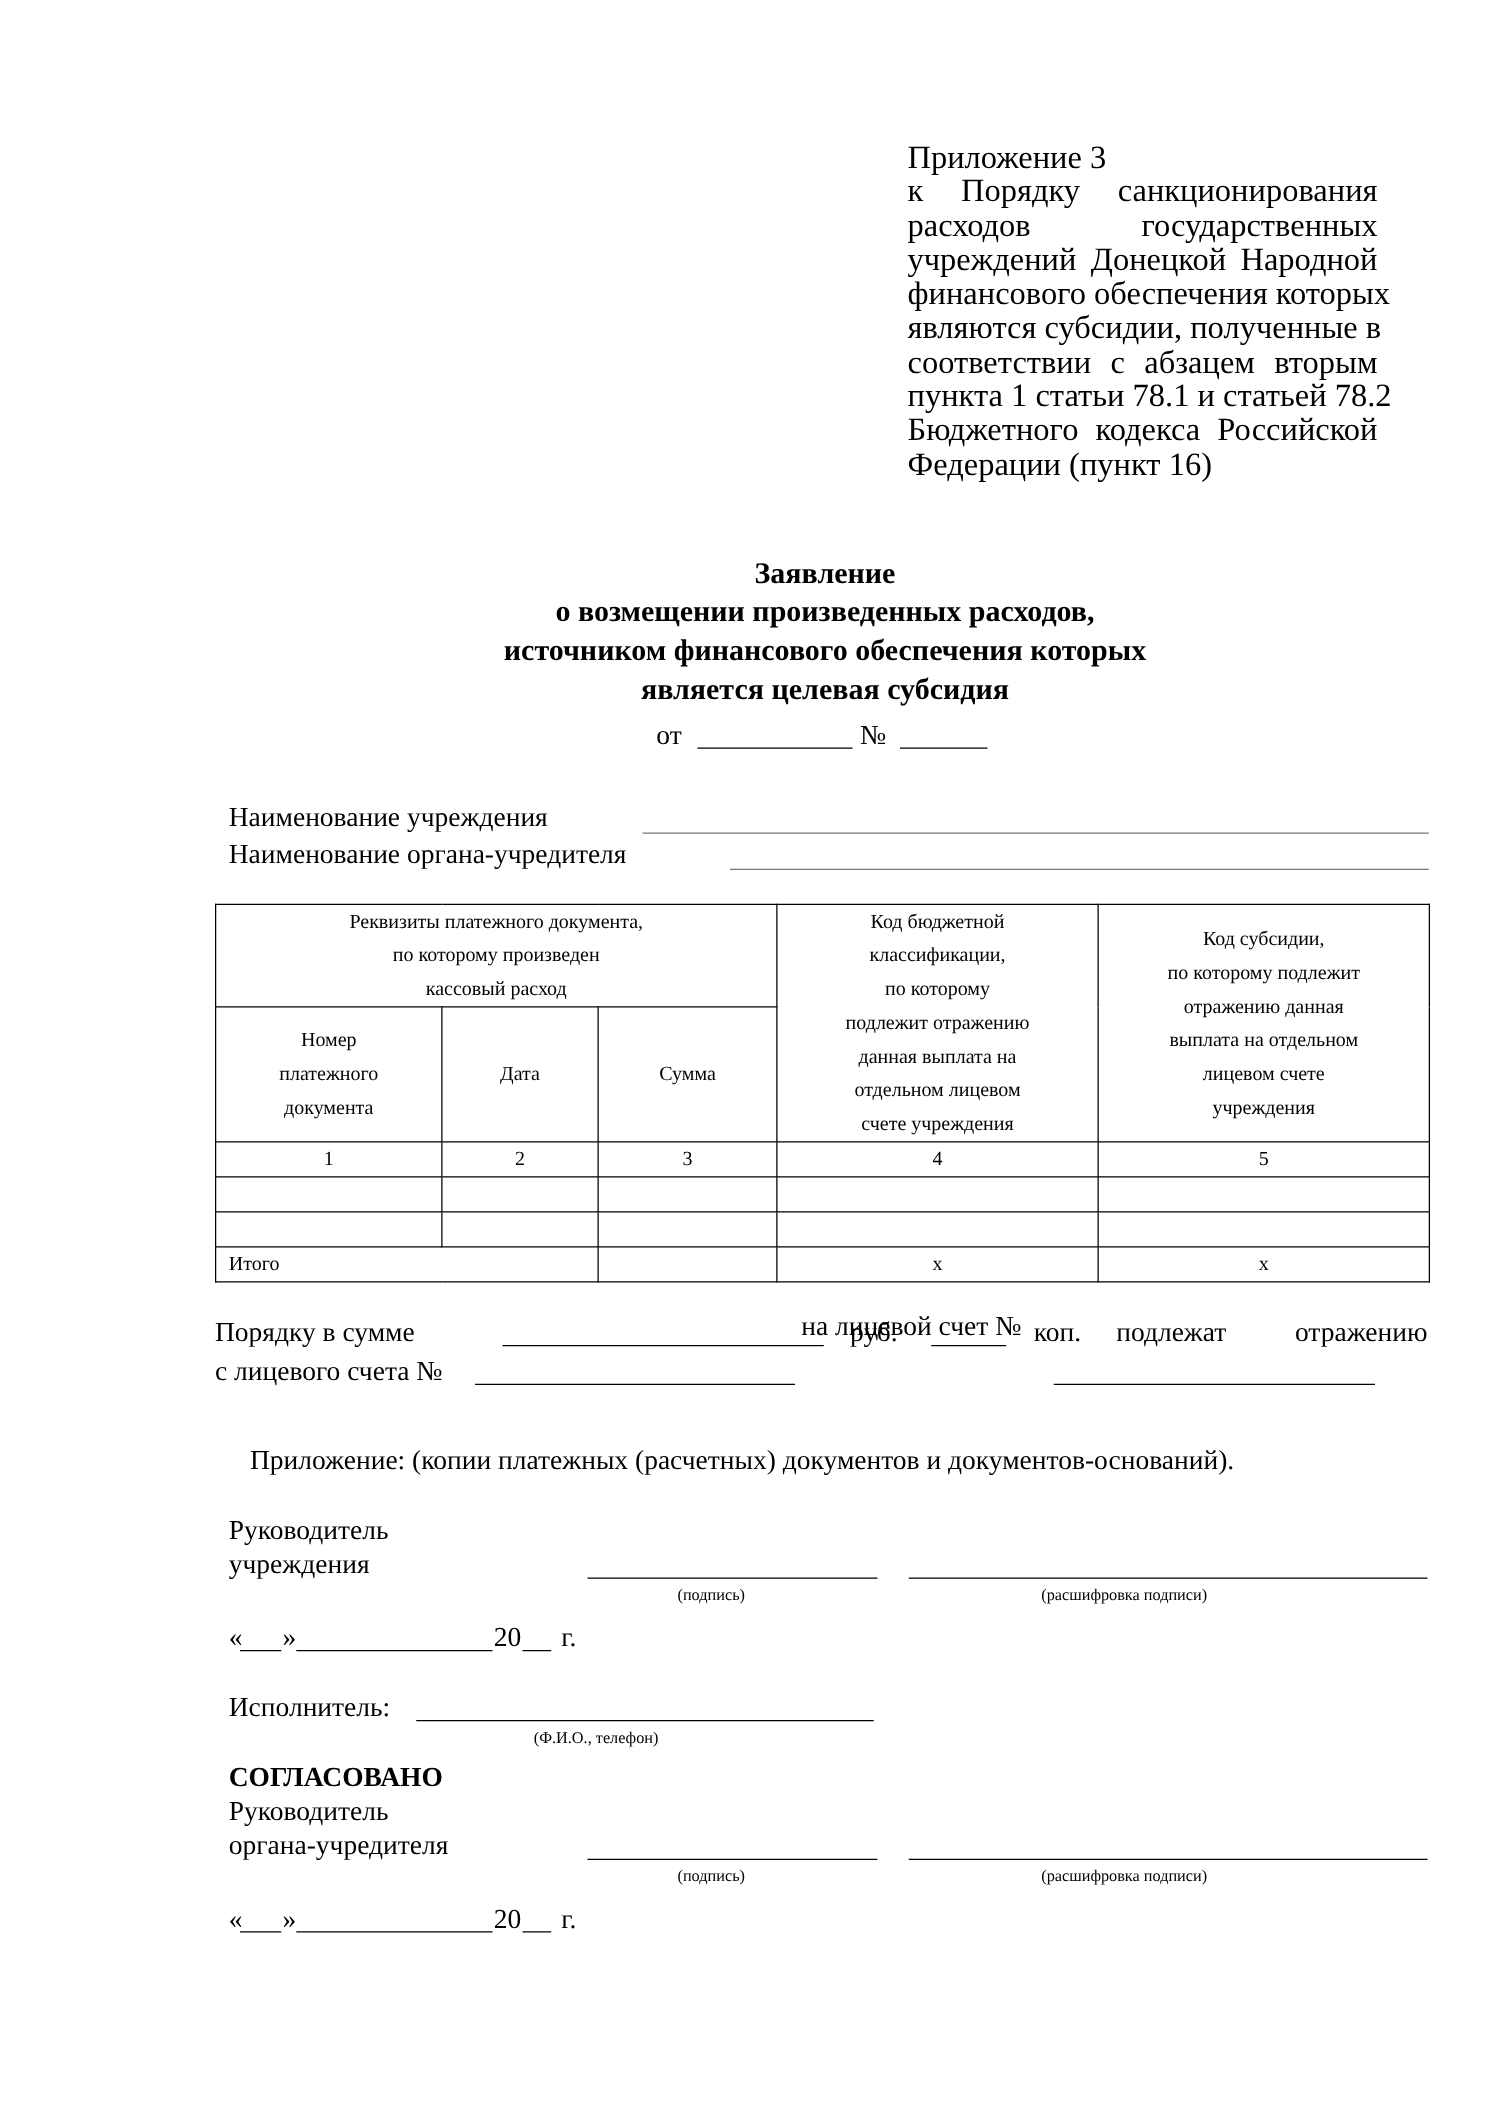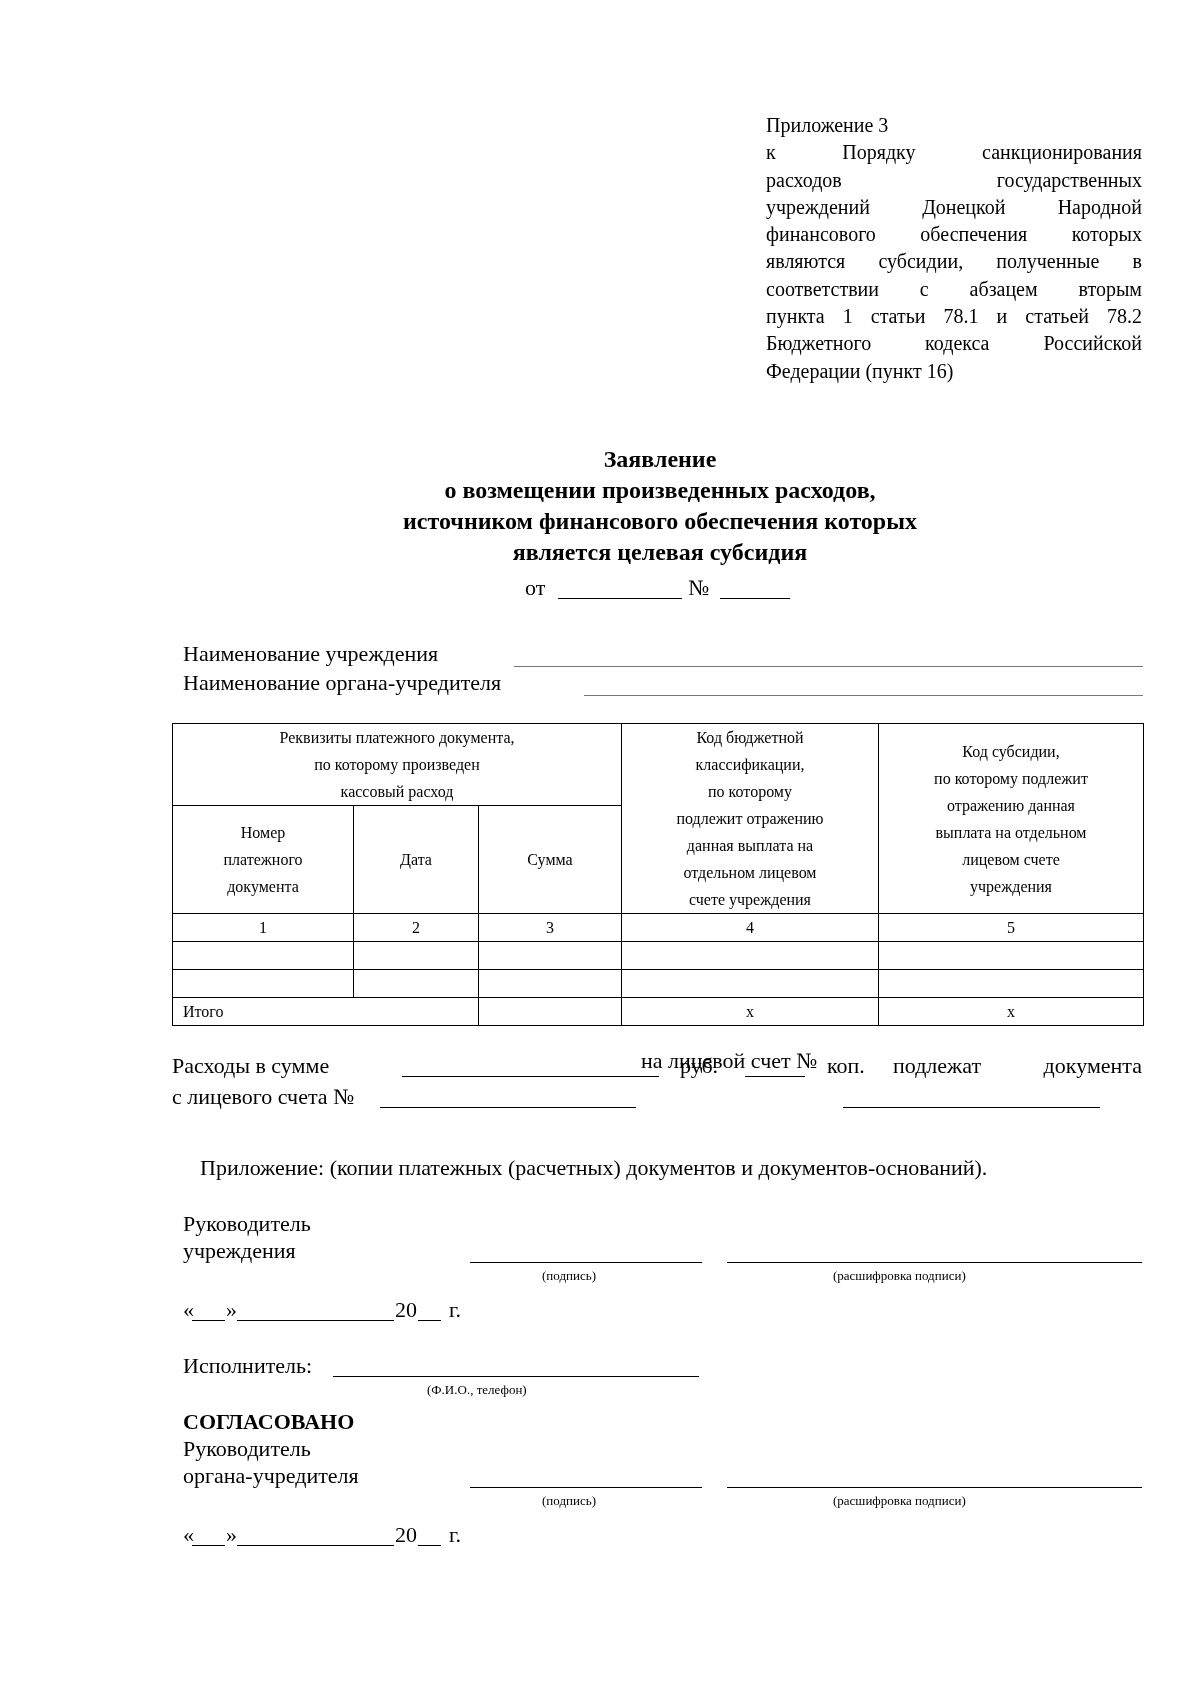--- a/index.html
+++ b/index.html
@@ -6,21 +6,21 @@
   body { width: 1200px; height: 1697px; position: relative; overflow: hidden;
          font-family: "Liberation Serif", "DejaVu Serif", serif; color: #000; }
   .abs { position: absolute; }
   .t { font-size: 22px; line-height: 27px; white-space: nowrap; }
   .small { font-size: 13px; line-height: 20px; white-space: nowrap; }
   .bold { font-weight: bold; }
   .uline { position: absolute; height: 0; border-top: 1.5px solid #000; }
   .gline { position: absolute; height: 0; border-top: 1px solid #777; }
 
   
-  .appendix { left: 766px; top: 112px; width: 376px; font-size: 20px; line-height: 27.3px; }
+  .appendix { left: 726px; top: 112px; width: 376px; font-size: 26px; line-height: 27.3px; }
   .appendix .jl { text-align: justify; text-align-last: justify; white-space: nowrap; height: 27.3px; font-family: Liberation Serif, serif; }
   .appendix .ll { text-align: left; white-space: nowrap; height: 27.3px; }
 
   
   .title { left: 300px; width: 720px; top: 444px; text-align: center;
            font-weight: bold; font-size: 24px; line-height: 31px; }
   .title div { white-space: nowrap; }
 
   
   .tbl { position: absolute; left: 172px; top: 723px; border-collapse: collapse; table-layout: fixed;
@@ -126,26 +126,26 @@
   </tr>
   <tr style="height:28px;">
     <td colspan="2" class="left">Итого</td>
     <td></td>
     <td>х</td>
     <td>х</td>
   </tr>
 </tbody>
   </table>
 
-<span class="abs t" style="left:172px; top:1052px;">Расходы в сумме</span>
+<span class="abs t" style="left:172px; top:1052px;">Порядку в сумме</span>
 <div class="uline" style="left:402px; top:1076px; width:257px;"></div>
 <span class="abs t" style="left:680px; top:1052px;">руб.</span>
 <div class="uline" style="left:745px; top:1076px; width:60px;"></div>
 <span class="abs t" style="left:827px; top:1052px;">коп.</span>
-<span class="abs t" style="left:893px; top:1052px; width:249px; text-align:justify; text-align-last:justify;">подлежат документа</span>
+<span class="abs t" style="left:893px; top:1052px; width:249px; text-align:justify; text-align-last:justify;">подлежат отражению</span>
 
 <span class="abs t" style="left:172px; top:1083px;">с лицевого счета №</span>
 <div class="uline" style="left:380px; top:1107px; width:256px;"></div>
 <span class="abs t" style="left:641px; top:1047px;">на лицевой счет №</span>
 <div class="uline" style="left:843px; top:1107px; width:257px;"></div>
 
 <span class="abs t" style="left:172px; top:1154px;margin-left:28px;">Приложение: (копии платежных (расчетных) документов и документов-оснований).</span>
 
 <span class="abs t" style="left:183px; top:1210px;">Руководитель</span>
 <span class="abs t" style="left:183px; top:1237px;">учреждения</span>

